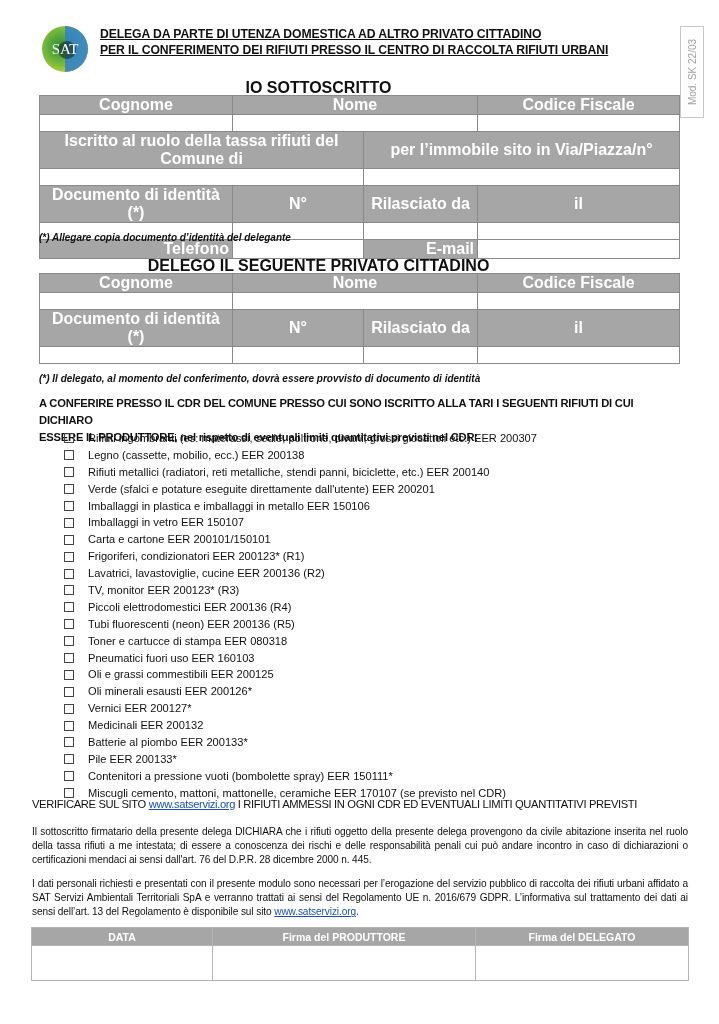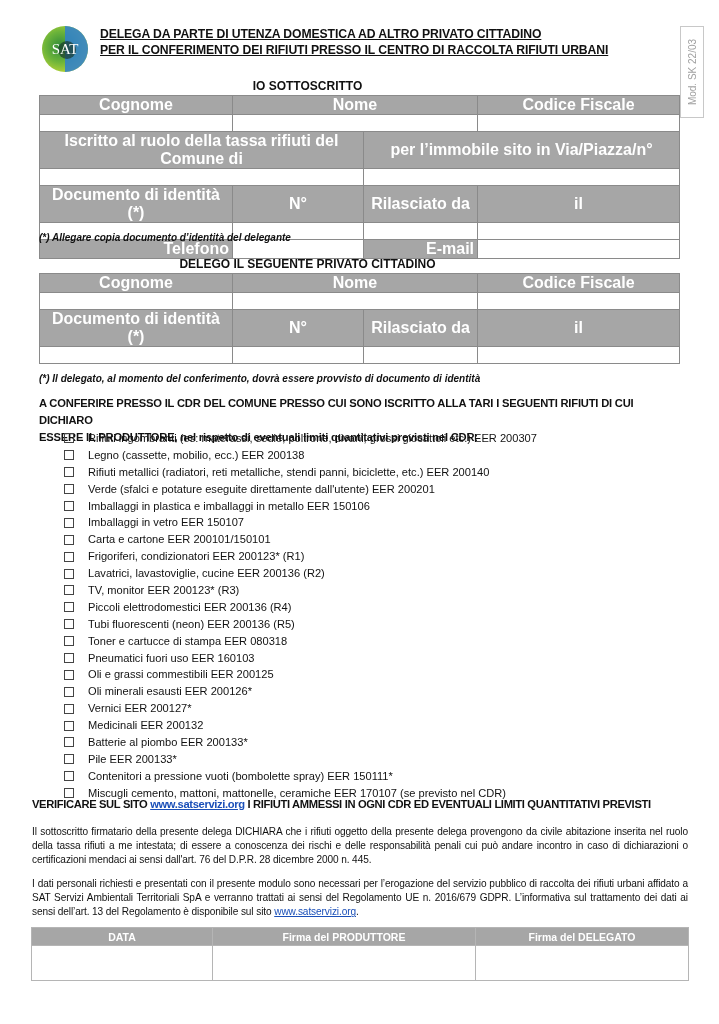--- a/index.html
+++ b/index.html
@@ -5,35 +5,35 @@
   html, body { margin: 0; padding: 0; background: #ffffff; }
   body { width: 719px; height: 1024px; position: relative; overflow: hidden;
          font-family: "Liberation Sans", sans-serif; color: #111; }
   .abs { position: absolute; }
   .logo { left: 38px; top: 24px; width: 54px; height: 50px; }
   .title { left: 100px; top: 26px; width: 580px; font-weight: bold;
            font-size: 12.2px; line-height: 16px; text-decoration: underline; letter-spacing: -0.1px; }
   .mod { left: 680px; top: 26px; width: 22px; height: 90px; border: 1px solid #c8c8c8; }
   .mod span { position: absolute; left: 50%; top: 50%; transform: translate(-50%,-50%) rotate(-90deg);
               white-space: nowrap; font-size: 10px; color: #a0a0a0; }
-  .sec-title { width: 615px; left: 0; text-align: center; font-weight: bold; font-size: 12px; }
+  .sec-title { width: 615px; left: 0; text-align: center; font-weight: bold; font-size: 16px; padding-left: 11px; }
   table.form { position: absolute; left: 39px; width: 640px; border-collapse: collapse;
                table-layout: fixed; }
   table.form td { border: 1px solid #8a8a8a; height: 17px; padding: 0 3px; font-size: 16px;
                   box-sizing: border-box; }
   td.h { background: #a6a6a6; color: #fff; font-weight: bold; text-align: center; }
   td.hr { background: #a6a6a6; color: #fff; font-weight: bold; text-align: right; }
   td.hl { background: #a6a6a6; color: #fff; font-weight: bold; text-align: left; }
   td.in { background: #fff; }
   .note { left: 39px; font-style: italic; font-weight: bold; font-size: 10px; }
   .intro { left: 39px; width: 650px; font-weight: bold; font-size: 11.2px; line-height: 17px; letter-spacing: -0.2px; }
   ul.items { position: absolute; left: 60px; top: 428px; margin: 2px; padding: 0; list-style: none; }
   ul.items li { font-size: 11.1px; height: 16.9px; line-height: 16.9px; white-space: nowrap; display: flex; align-items: center; }
   ul.items .cb { display: inline-block; width: 8px; height: 8px; border: 1px solid #444; margin-right: 14px; margin-left: 2px; }
-  .verify { left: 32px; top: 798px; font-weight: bold; font-size: 11.2px; letter-spacing: -0.35px; }
+  .verify { left: 32px; top: 798px; font-weight: normal; font-size: 11.2px; letter-spacing: -0.35px; }
   a.link { color: #1a4fb8; text-decoration: underline; }
   .para { left: 32px; width: 656px; font-size: 10.1px; line-height: 14.2px; text-align: justify; letter-spacing: -0.1px; }
   table.sig { position: absolute; left: 31px; top: 927px; width: 657px; border-collapse: collapse; table-layout: fixed; }
   table.sig td { border: 1px solid #b5b5b5; font-size: 10.5px; box-sizing: border-box; }
   table.sig td.h { background: #a6a6a6; color: #fff; font-weight: bold; text-align: center; height: 18px; }
   table.sig td.in { height: 35px; }
 </style>
 </head>
 <body>
 

